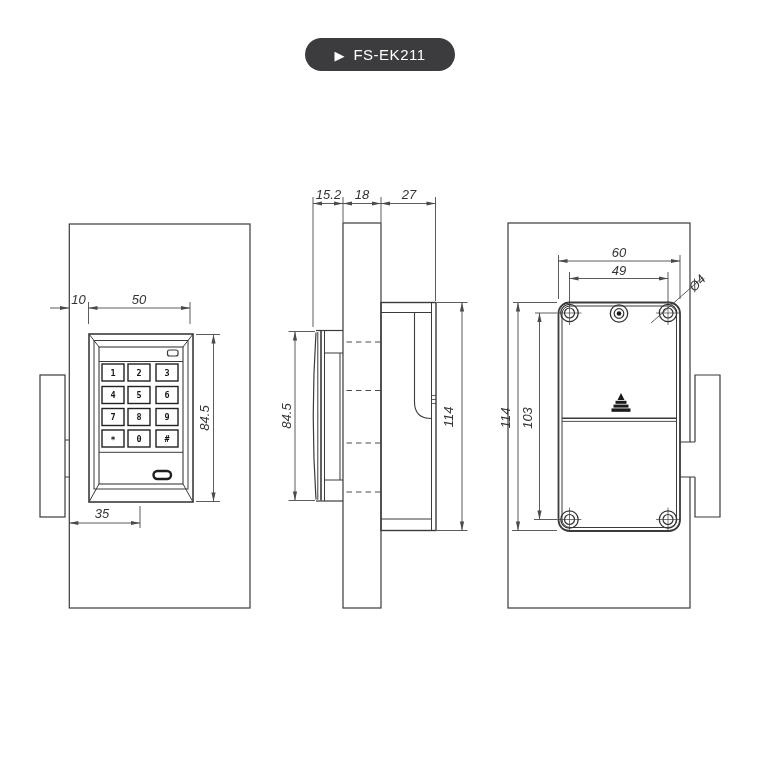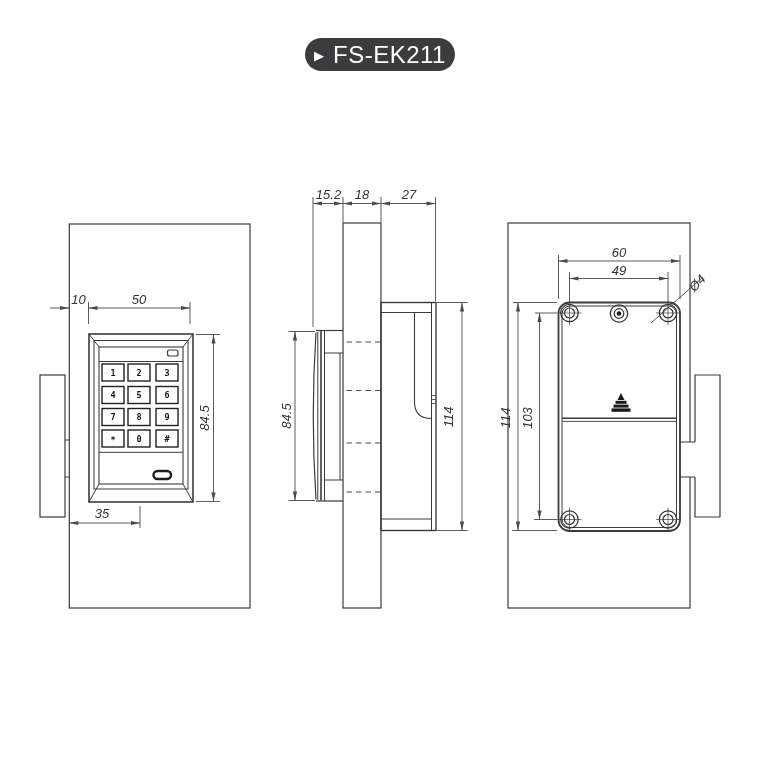--- a/index.html
+++ b/index.html
@@ -2,21 +2,21 @@
 <html><head>
 <meta charset="utf-8">
 <style>
   html,body{margin:0;padding:0;background:#ffffff;}
   .stage{position:relative;width:760px;height:760px;background:#fff;overflow:hidden;
          font-family:"Liberation Sans",sans-serif;}
   .badge{position:absolute;left:305px;top:38px;width:150px;height:33px;background:#3c3c3e;
          border-radius:17px;display:flex;align-items:center;justify-content:center;gap:9px;
          color:#fff;}
   .badge .play{font-size:13px;line-height:1;position:relative;top:0.5px;}
-  .badge .lbl{font-size:24px;letter-spacing:.5px;}
+  .badge .lbl{font-size:15px;letter-spacing:.5px;}
   svg{position:absolute;left:0;top:0;}
   svg text{font-family:"Liberation Sans",sans-serif;font-style:italic;fill:#333;font-size:13px;}
   svg text.key{font-family:"DejaVu Sans Mono",monospace;font-style:normal;font-weight:bold;
                font-size:8.5px;fill:#151515;}
   .ol{stroke:#3b3b3b;fill:none;}
   .dim{stroke:#4a4a4a;stroke-width:.9;fill:none;}
   .dash{stroke:#4a4a4a;stroke-width:1;fill:none;stroke-dasharray:5.5 4;}
 </style>
 </head>
 <body>

